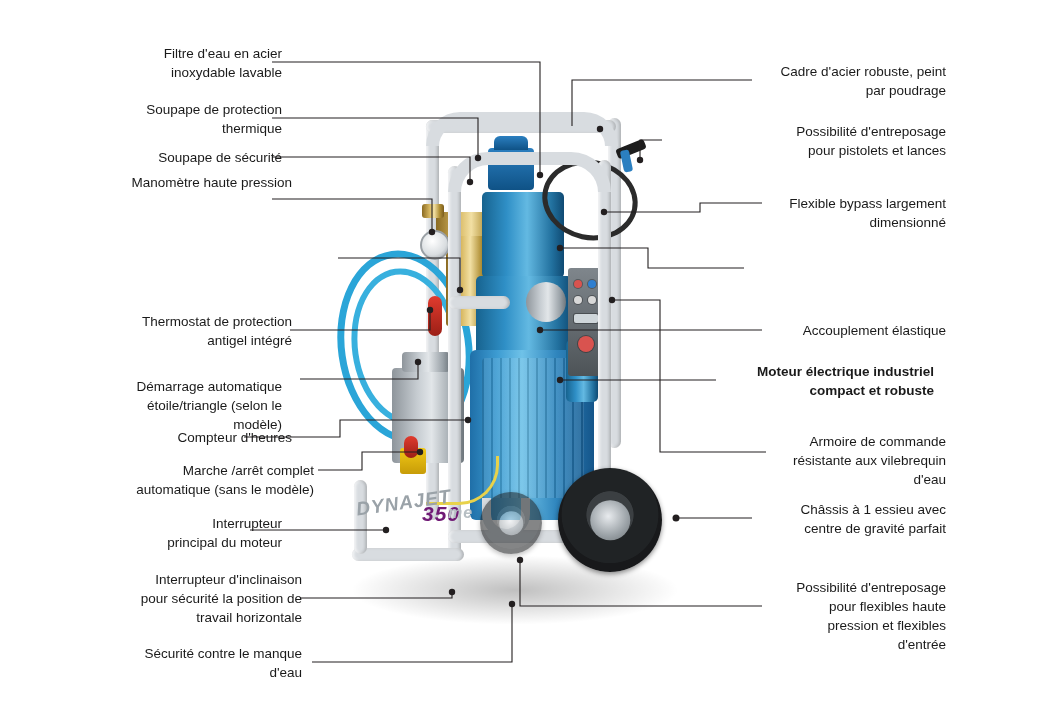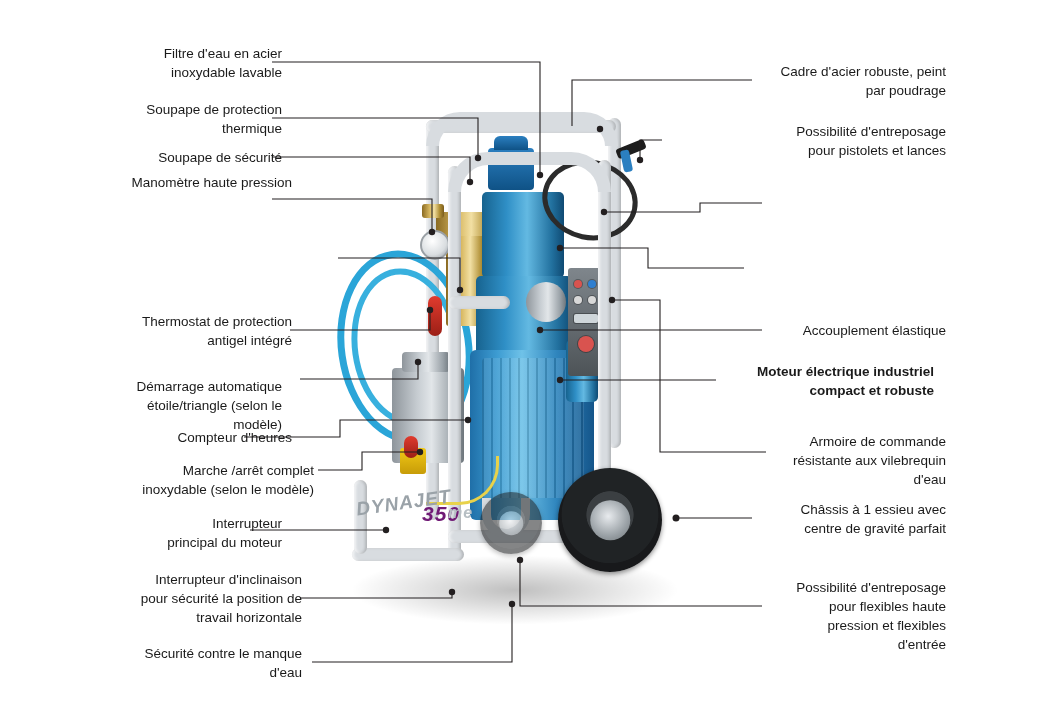--- a/index.html
+++ b/index.html
@@ -258,33 +258,35 @@
 thermique</div>
   <div class="label left" style="left:102px;top:148px;width:180px;">Soupape de sécurité</div>
   <div class="label left" style="left:102px;top:173px;width:190px;">Manomètre haute pression</div>
   <div class="label left" style="left:102px;top:312px;width:190px;">Thermostat de protection
 antigel intégré</div>
   <div class="label left" style="left:102px;top:361px;width:180px;margin-top:16px;">Démarrage automatique
 étoile/triangle (selon le
 modèle)</div>
   <div class="label left" style="left:102px;top:428px;width:190px;">Compteur d'heures</div>
   <div class="label left" style="left:102px;top:461px;width:212px;">Marche /arrêt complet
-inoxydable (selon le modèle)</div>
+automatique (sans le modèle)</div>
   <div class="label left" style="left:102px;top:514px;width:180px;">Interrupteur
 principal du moteur</div>
   <div class="label left" style="left:102px;top:570px;width:200px;">Interrupteur d'inclinaison
 pour sécurité la position de
 travail horizontale</div>
   <div class="label left" style="left:102px;top:644px;width:200px;">Sécurité contre le manque
 d'eau</div>
 
   <div class="label right" style="left:742px;top:62px;width:204px;">Cadre d'acier robuste, peint
 par poudrage</div>
   <div class="label right" style="left:742px;top:122px;width:204px;">Possibilité d'entreposage
 pour pistolets et lances</div>
+  <div class="label right" style="left:742px;top:194px;width:204px;">Flexible bypass largement
+dimensionné</div>
   <div class="label right" style="left:742px;top:321px;width:204px;">Accouplement élastique</div>
   <div class="label right" style="left:710px;top:362px;width:224px;font-weight:bold;">Moteur électrique industriel
 compact et robuste</div>
   <div class="label right" style="left:742px;top:432px;width:204px;">Armoire de commande
 résistante aux vilebrequin
 d'eau</div>
   <div class="label right" style="left:742px;top:500px;width:204px;">Châssis à 1 essieu avec
 centre de gravité parfait</div>
   <div class="label right" style="left:742px;top:578px;width:204px;">Possibilité d'entreposage
 pour flexibles haute

